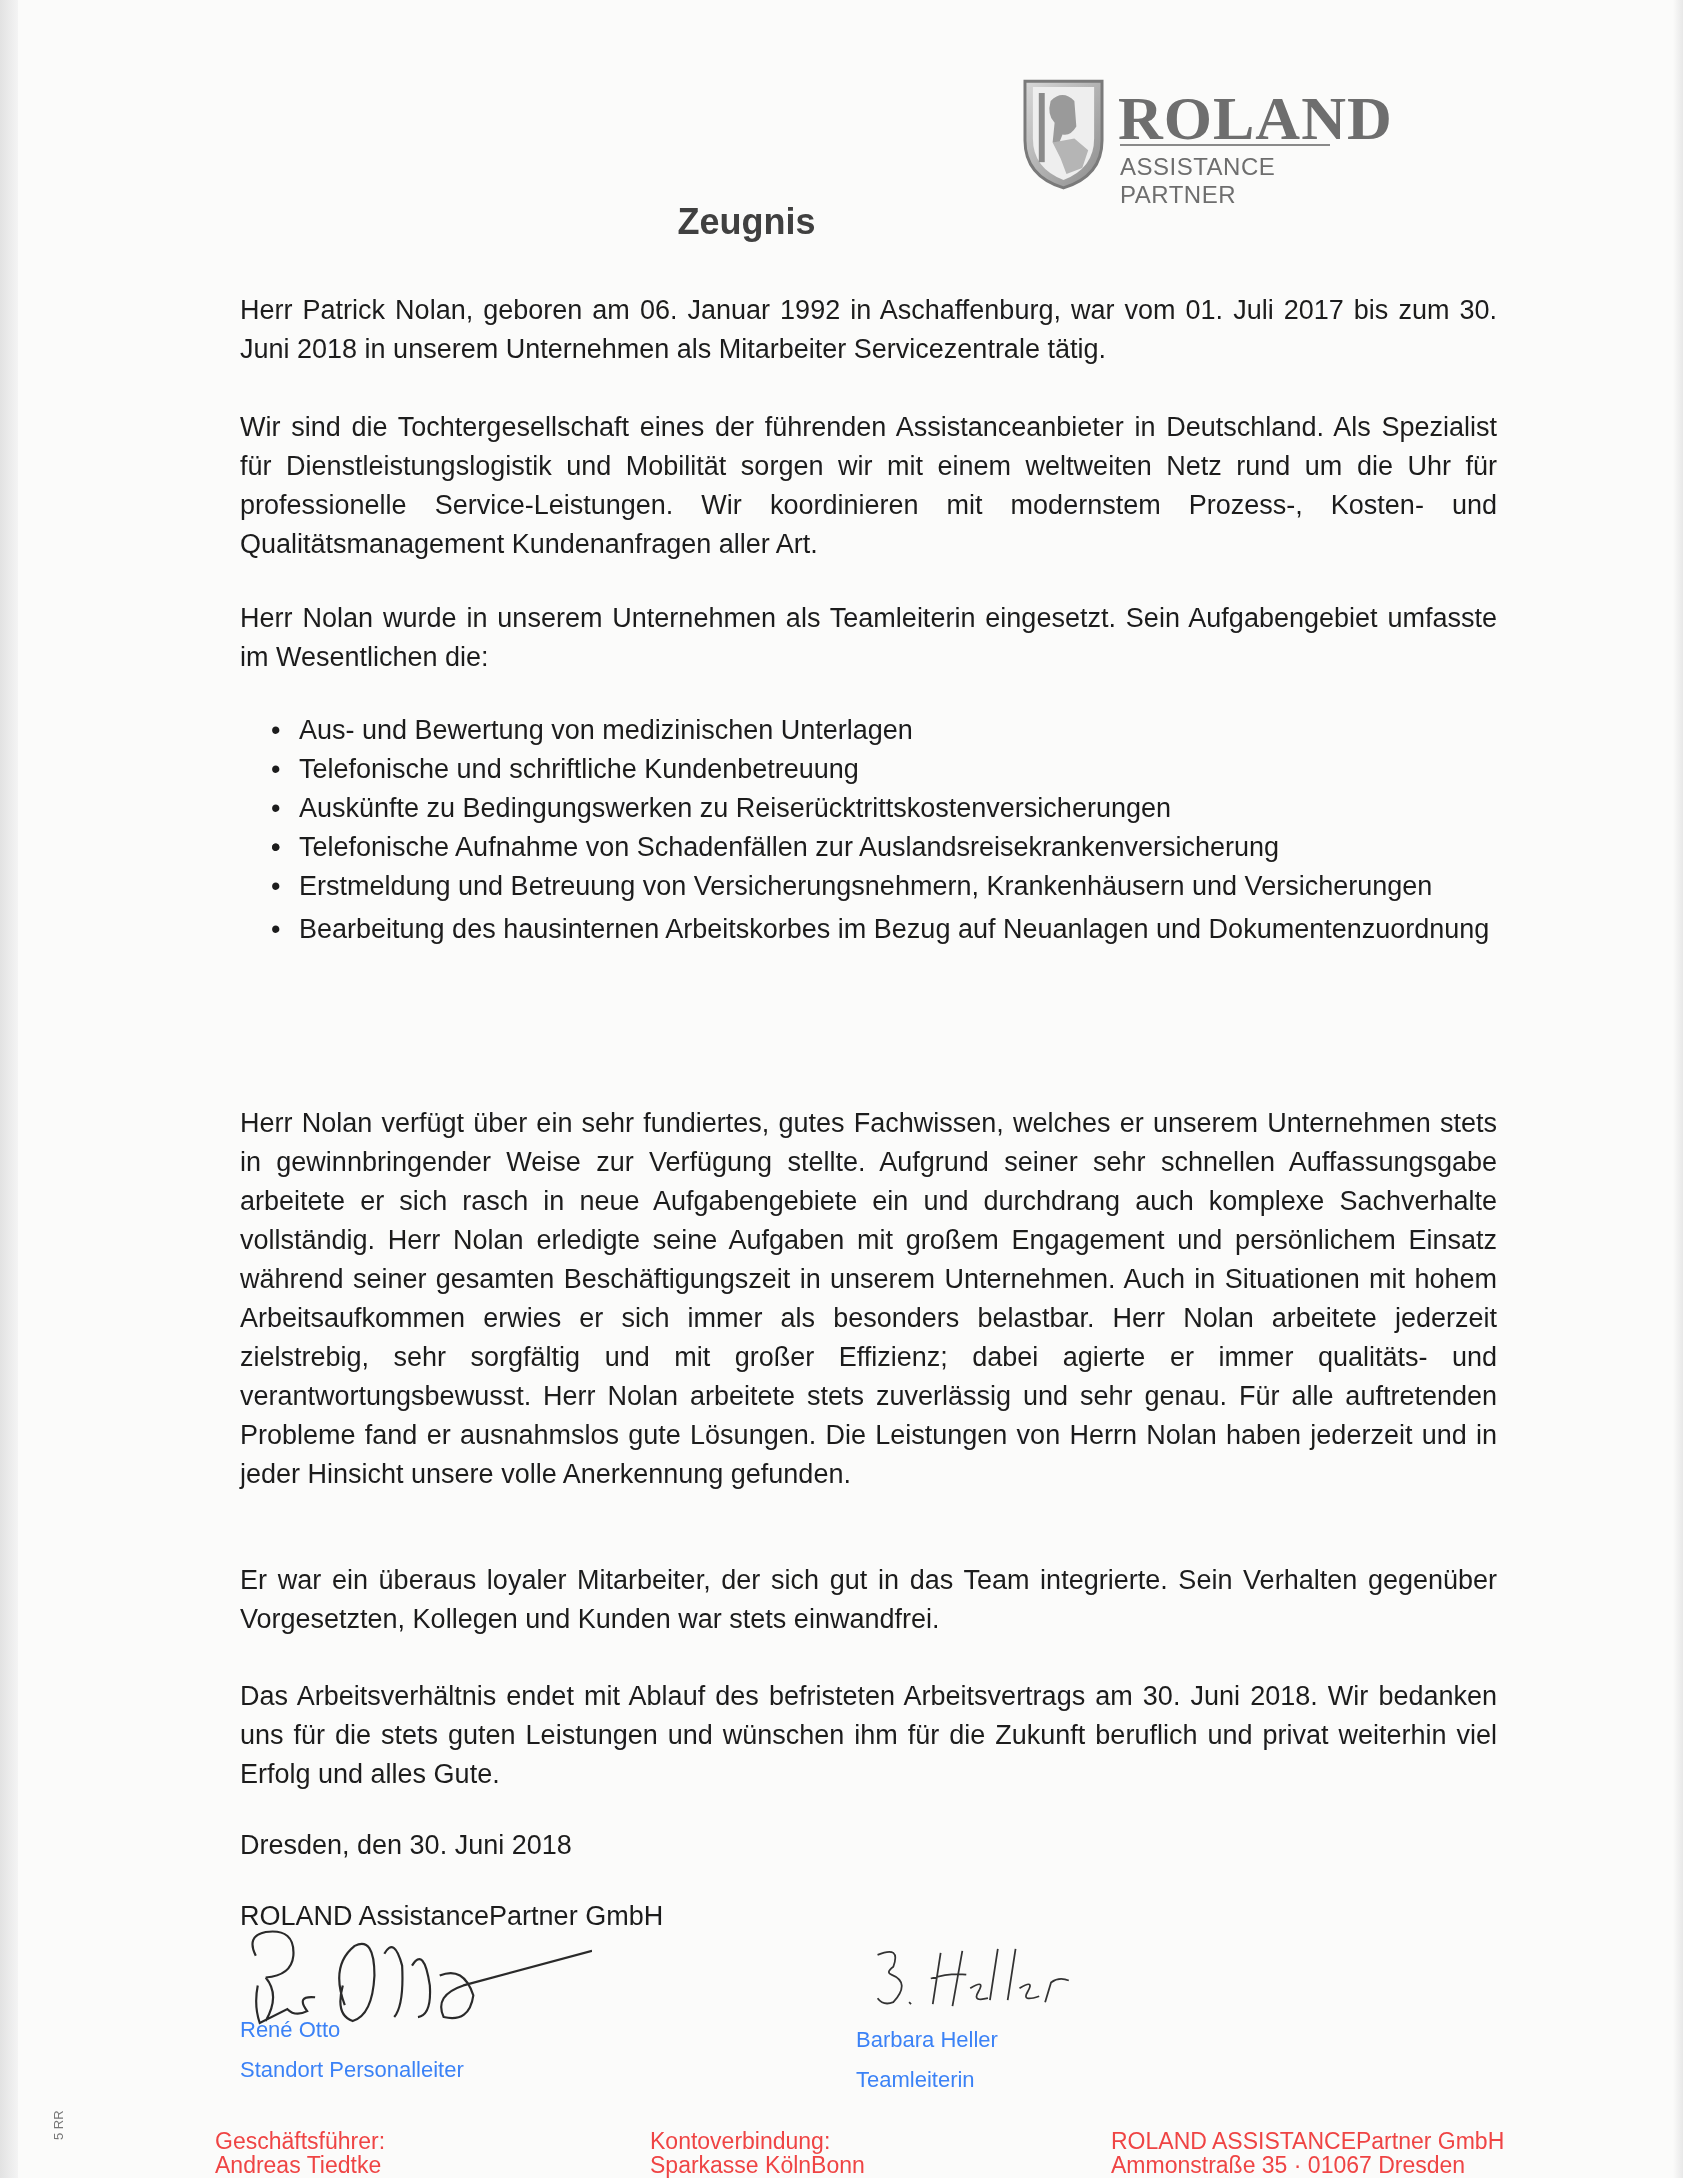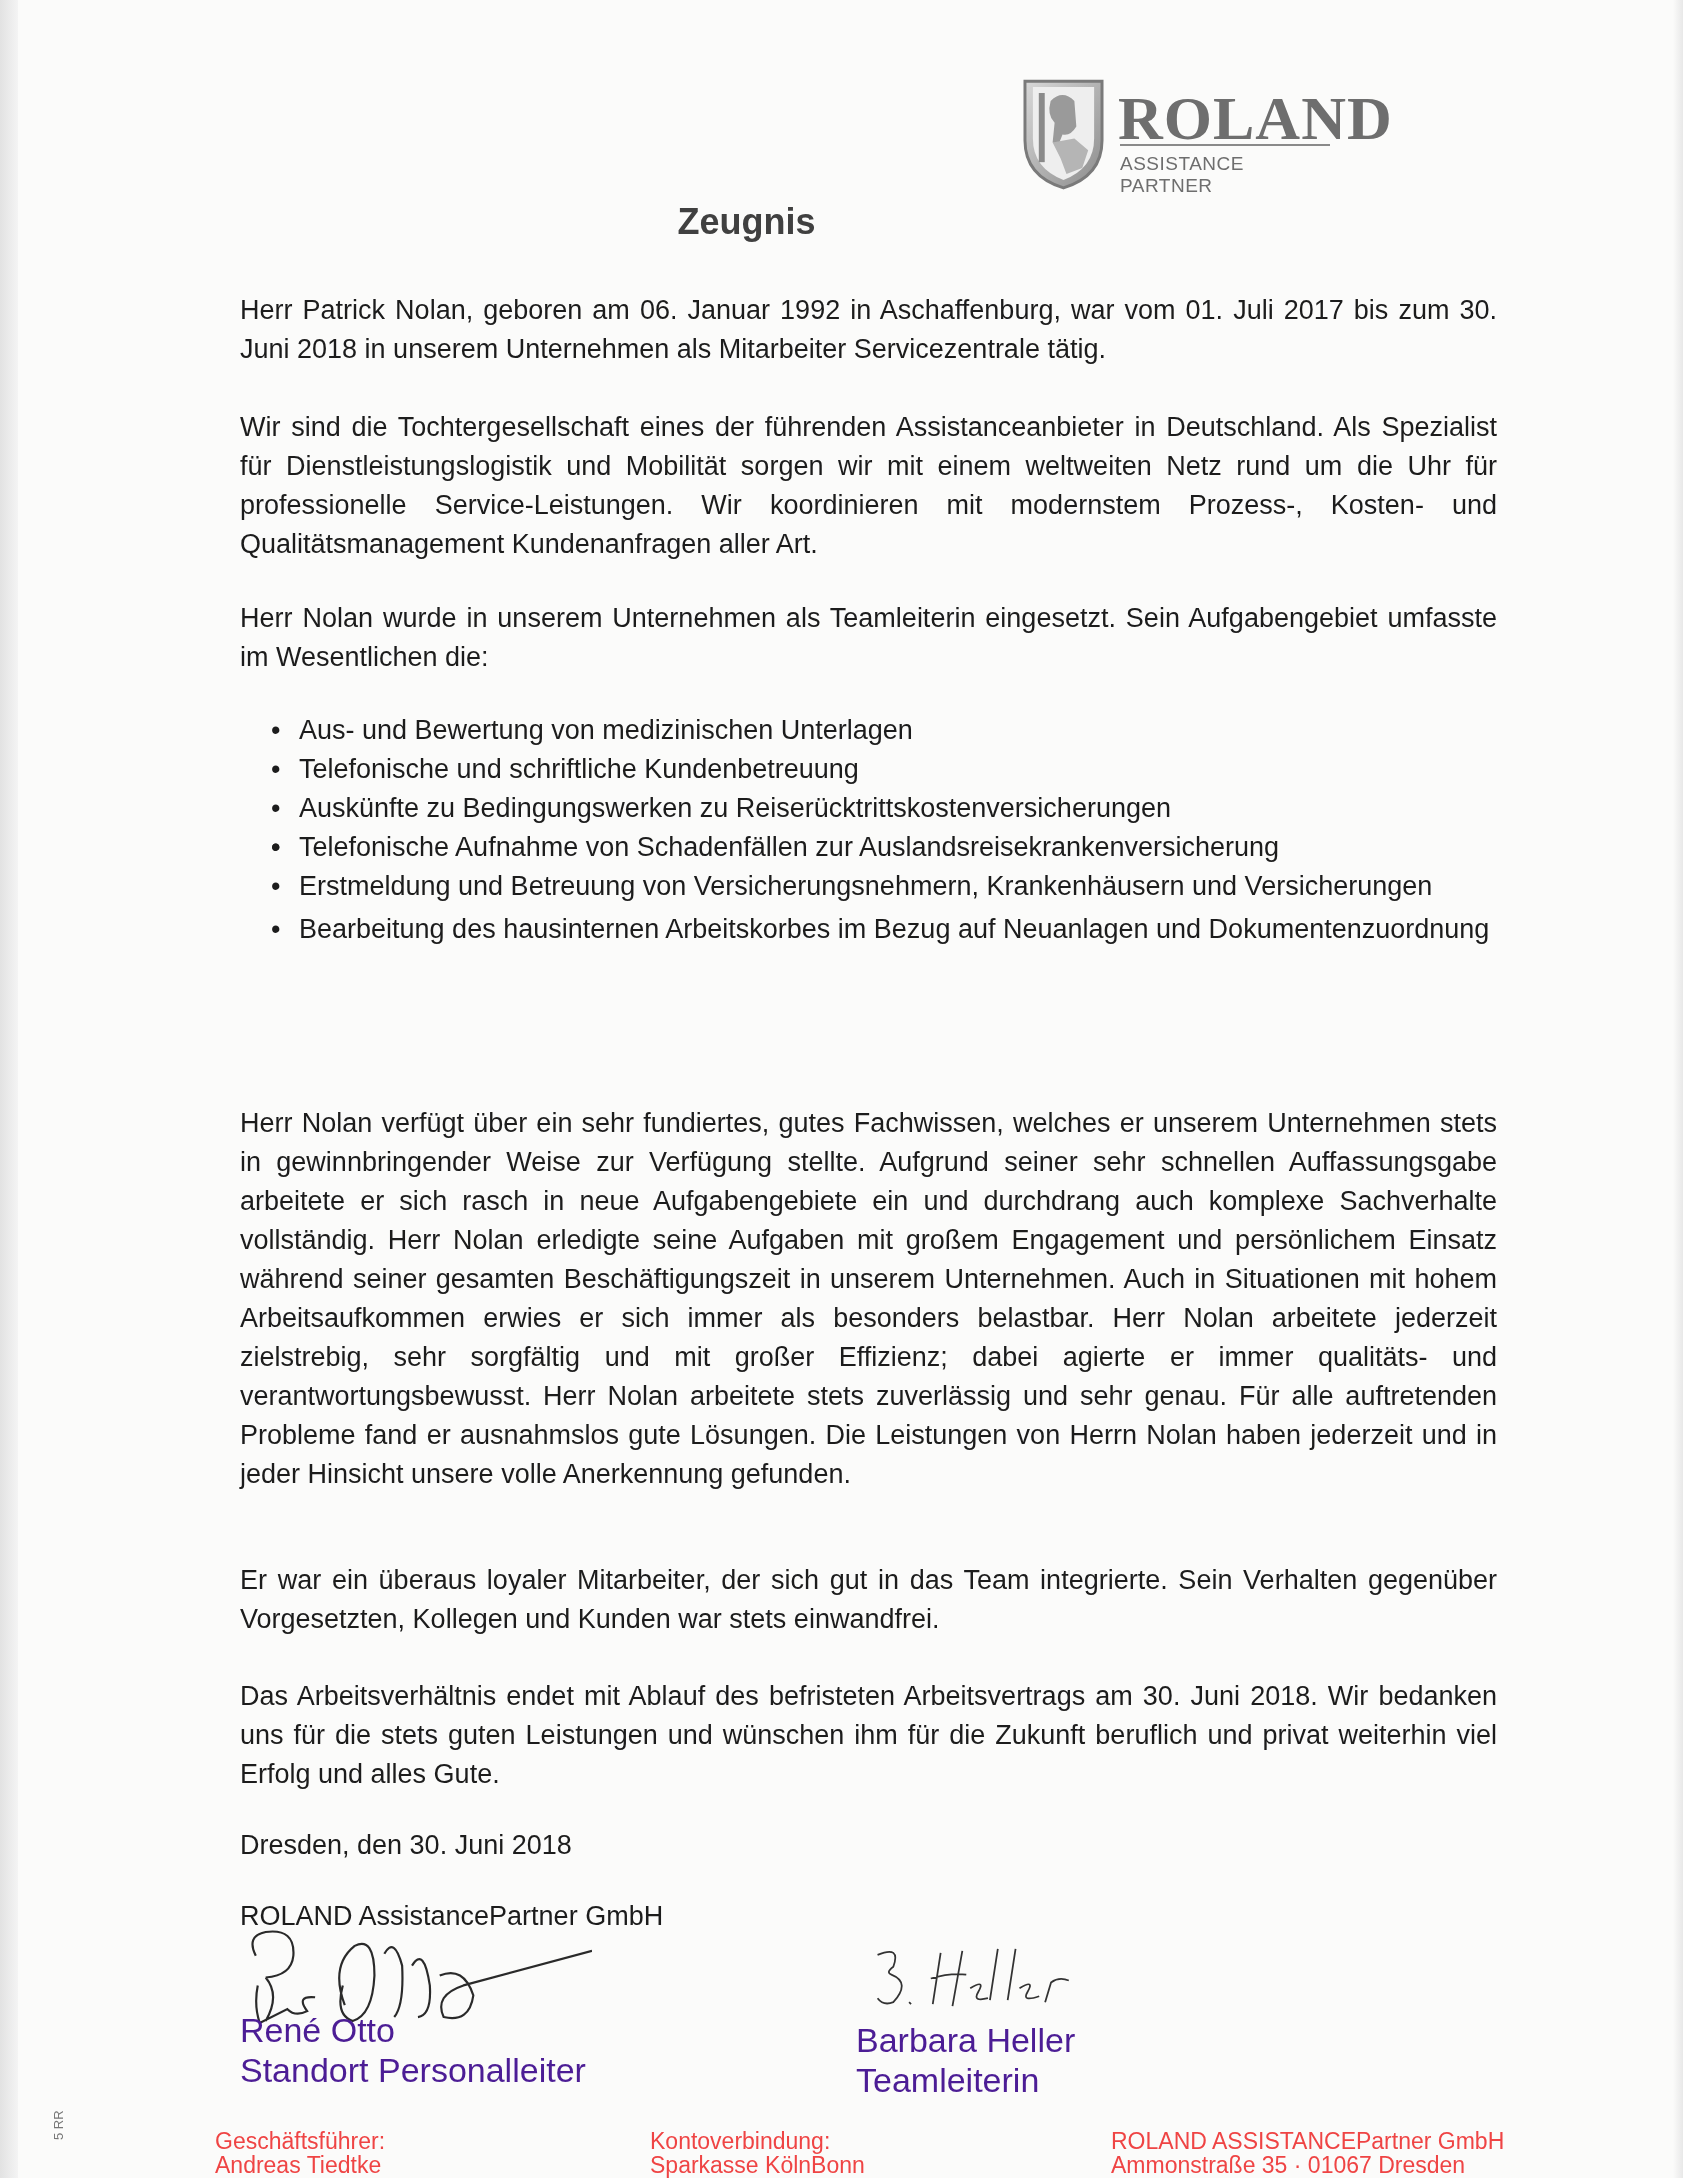--- a/index.html
+++ b/index.html
@@ -28,21 +28,21 @@
     position: absolute; left: 95px; top: 10px;
     font-family: "Liberation Serif", "DejaVu Serif", serif;
     font-weight: bold; font-size: 62px; letter-spacing: 1px; color: #6e6e6e;
     line-height: 1;
   }
   .logo .rule {
     position: absolute; left: 97px; top: 67px; width: 210px; height: 2px; background: #8a8a8a;
   }
   .logo .sub {
     position: absolute; left: 97px; top: 76px;
-    font-size: 19px; color: #6e6e6e; letter-spacing: 0.5px;
+    font-size: 24px; color: #6e6e6e; letter-spacing: 0.5px;
   }
   .title {
     position: absolute; left: 0; width: 1493px; top: 201px; text-align: center;
     font-size: 36px; font-weight: bold; color: #404040;
   }
   .body-text {
     position: absolute; left: 240px; width: 1257px;
     font-size: 27px; line-height: 39px; text-align: justify; color: #1c1c1c;
   }
   .p1 { top: 291px; }
@@ -63,21 +63,21 @@
   .tasks li.tall { margin-bottom: 4px; }
   .tasks li .bullet {
     position: absolute; left: 12px; top: 0;
   }
   .company {
     position: absolute; left: 240px; top: 1901px; font-size: 27px; color: #1c1c1c;
   }
   .sig-otto { position: absolute; left: 236px; top: 1926px; width: 356px; height: 104px; }
   .sig-heller { position: absolute; left: 871px; top: 1945px; width: 228px; height: 69px; }
   .signer {
-    position: absolute; font-size: 34px; line-height: 40px; color: #4c1d95;
+    position: absolute; font-size: 22px; line-height: 40px; color: #3b82f6;
   }
   .signer-left { left: 240px; top: 2010px; }
   .signer-right { left: 856px; top: 2020px; }
   .footer-col {
     position: absolute; top: 2129px; font-size: 23px; line-height: 24px; color: #ef4444;
   }
   .f1 { left: 215px; }
   .f2 { left: 650px; }
   .f3 { left: 1111px; }
   .margin-code {

